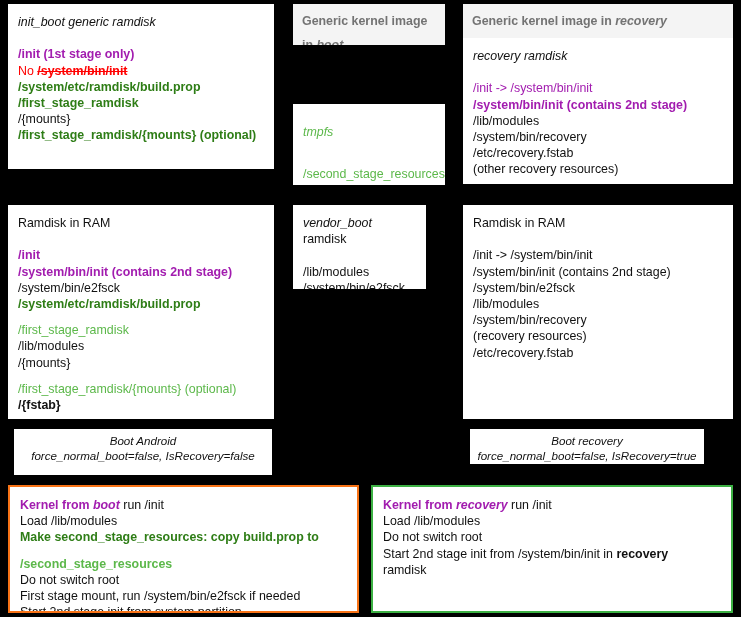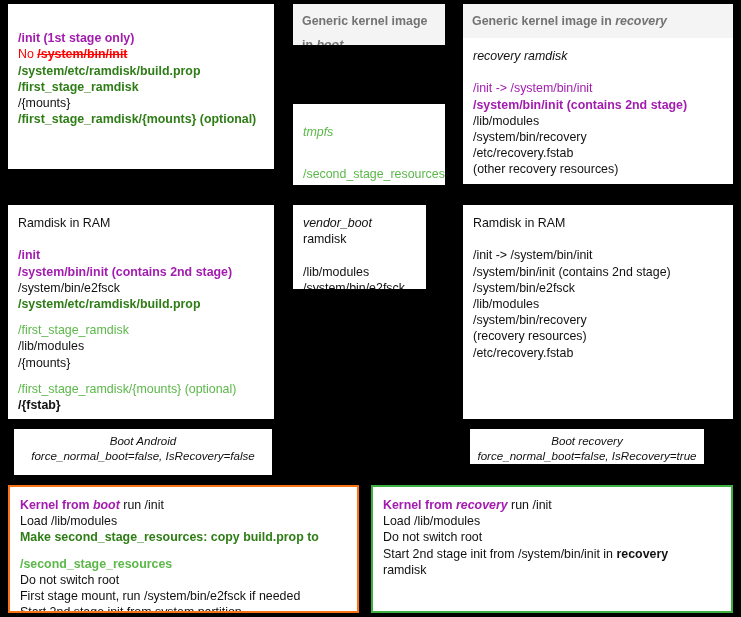--- a/index.html
+++ b/index.html
@@ -76,20 +76,21 @@
     font-size: 11.6px;
     line-height: 15px;
     color: #111111;
   }
   .center-wrap { padding: 4px 6px 3px 6px; }
 </style>
 </head>
 <body>
 
 <div class="box pad" id="box-initboot">
+  <div class="line ital">init_boot generic ramdisk</div>
   <div class="blank"></div>
   <div class="line bold magenta">/init (1st stage only)</div>
   <div class="line"><span class="red">No </span><span class="strike bold">/system/bin/init</span></div>
   <div class="line bold dgreen">/system/etc/ramdisk/build.prop</div>
   <div class="line bold dgreen">/first_stage_ramdisk</div>
   <div class="line">/{mounts}</div>
   <div class="line bold dgreen">/first_stage_ramdisk/{mounts} (optional)</div>
 </div>
 
 <div class="box hdr" id="box-gki-boot-h">

